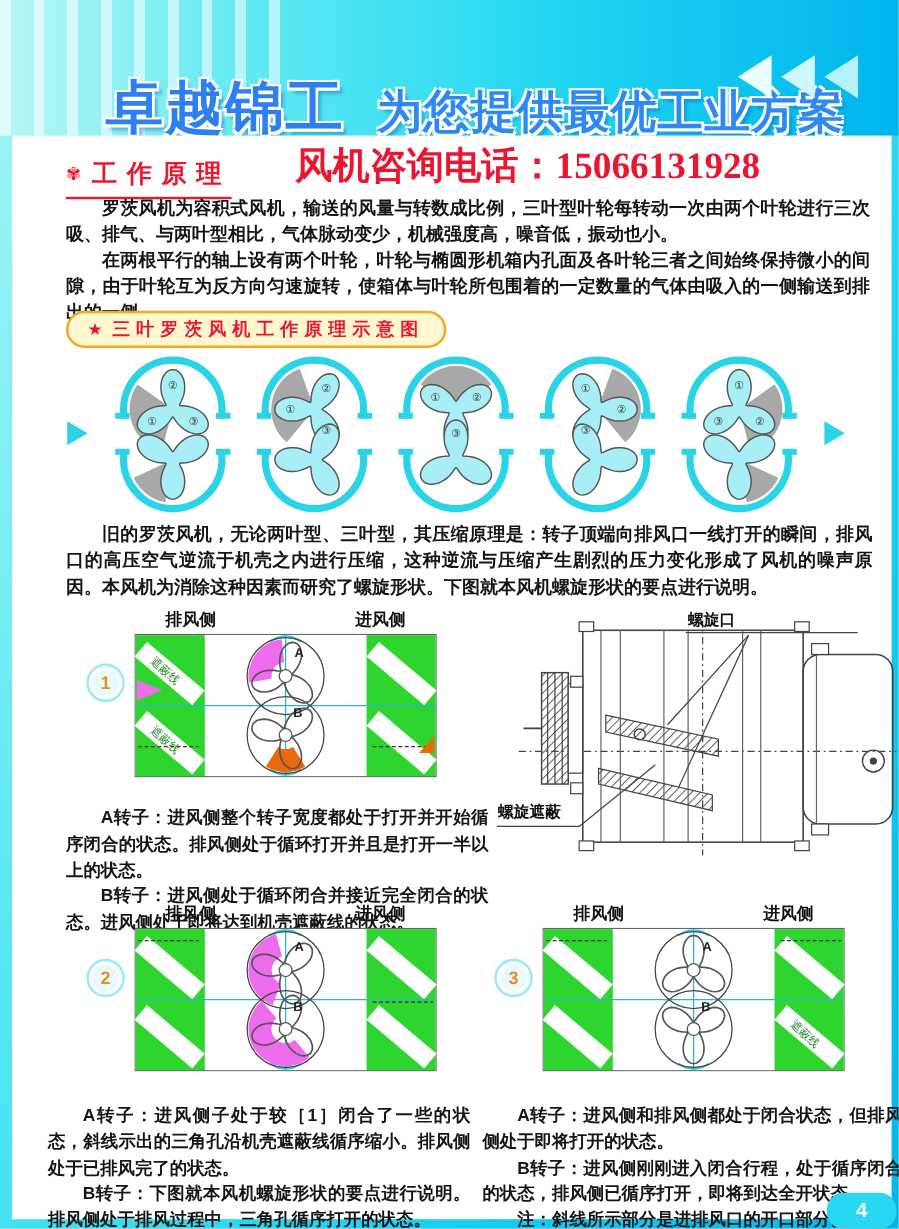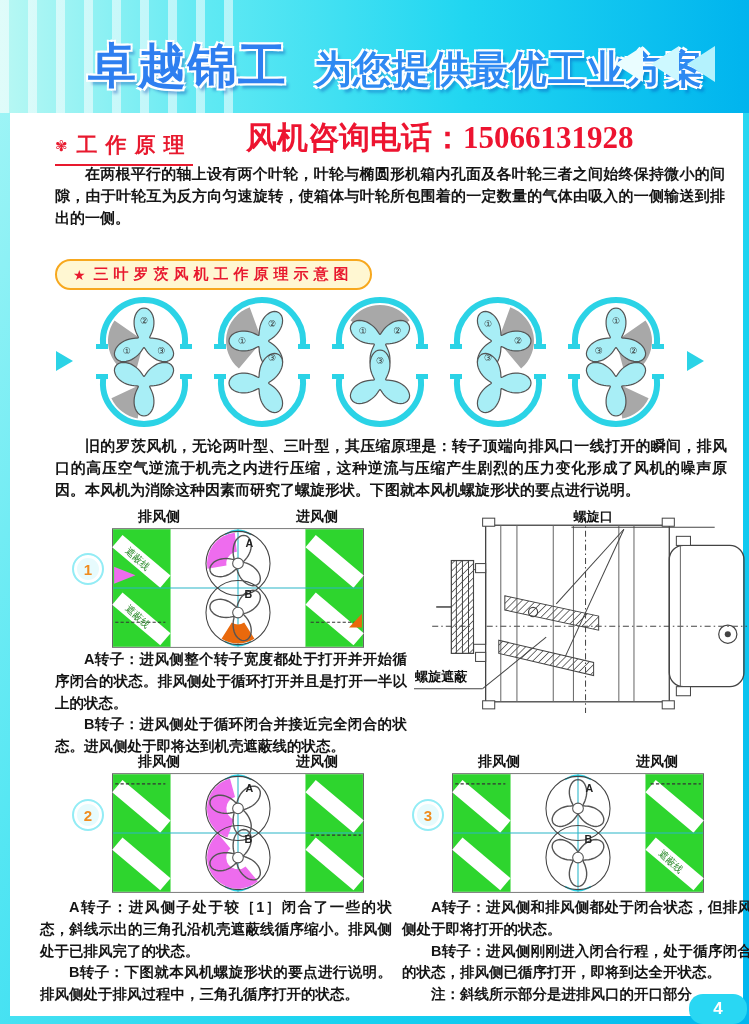--- a/index.html
+++ b/index.html
@@ -5,21 +5,21 @@
   html,body{margin:0;padding:0;background:#dfeff2;}
   .page{position:relative;width:749px;height:1024px;overflow:hidden;
     font-family:"Liberation Sans","DejaVu Sans",sans-serif;
     background:linear-gradient(120deg,#a8f6f6 0%,#57e7f3 35%,#19d2f0 70%,#00b6ee 100%);}
   .header{position:absolute;left:0;top:0;width:749px;height:113px;
     background:linear-gradient(90deg,#b9f8f3 0%,#5fe9f3 28%,#21d6f1 62%,#00b4ee 100%);}
   .header-stripes{position:absolute;left:0;top:0;width:235px;height:113px;
     background:repeating-linear-gradient(90deg,rgba(255,255,255,.55) 0 9px,rgba(255,255,255,0) 9px 28px);}
   .brand-row{position:absolute;left:88px;top:34px;display:flex;align-items:baseline;gap:26px;white-space:nowrap;}
   .brand{font-size:48px;font-weight:bold;color:#2e7ff0;letter-spacing:2px;
-    text-shadow:-2px -2px 0 #fff,2px -2px 0 #fff,-2px 2px 0 #fff,2px 2px 0 #fff,4px 5px 3px rgba(10,70,180,.40);}
+    text-shadow:-2px -2px 0 #fff,2px -2px 0 #fff,-2px 2px 0 #fff,2px 2px 0 #fff,4px 5px 3px rgba(10,70,180,.40);margin-top:24px;}
   .slogan{font-size:38px;font-weight:bold;color:#2e89f2;letter-spacing:1px;
     text-shadow:-2px -2px 0 #fff,2px -2px 0 #fff,-2px 2px 0 #fff,2px 2px 0 #fff,4px 5px 3px rgba(10,70,180,.40);}
   .arrows{position:absolute;right:34px;top:46px;display:flex;gap:8px;}
   .arrow-tri{width:0;height:0;border-top:18px solid transparent;border-bottom:18px solid transparent;}
   .content{position:absolute;left:10px;top:113px;width:733px;height:903px;background:#ffffff;}
   .wp-title{position:absolute;left:45px;top:18px;display:flex;align-items:center;gap:9px;
     border-bottom:2px solid #e8192e;padding-bottom:5px;}
   .wp-flower{color:#e8192e;font-size:15px;line-height:1;}
   .wp-text{font-size:21px;font-weight:bold;color:#e8192e;letter-spacing:8px;}
   .phone{position:absolute;left:236px;top:4px;font-size:31px;font-weight:bold;color:#ed1430;
@@ -34,21 +34,21 @@
   .rotor-row{position:absolute;left:46px;top:180px;width:648px;height:136px;
     display:flex;align-items:center;justify-content:space-between;}
   .flow-arrow{width:0;height:0;border-top:10px solid transparent;border-bottom:10px solid transparent;
     border-left:17px solid #2bd3e6;}
   .para2{position:absolute;left:45px;top:322px;width:672px;}
   .fig{position:absolute;width:252px;}
   .fig-labels{display:flex;justify-content:space-between;padding:0 26px;font-size:14px;font-weight:bold;color:#111;height:20px;}
   .badge{position:absolute;width:28px;height:28px;border-radius:50%;background:#e7fbfd;
     border:2px solid #93ecf5;box-shadow:inset 0 0 0 3px #ffffff;display:flex;align-items:center;justify-content:center;
     color:#f08c1e;font-size:15px;font-weight:bold;}
-  .notes{position:absolute;font-size:14.5px;}
+  .notes{position:absolute;font-size:14.5px;margin-top:23px;}
   .notes p{margin:0;font-size:14.5px;font-weight:600;color:#151515;line-height:1.5;text-indent:2em;text-align:justify;}
   .tech{position:absolute;left:402px;top:390px;width:338px;height:220px;}
   .pagenum{position:absolute;right:2px;bottom:0;width:58px;height:30px;border-radius:14px;
     background:#29d7f3;color:#ffffff;font-size:17px;font-weight:bold;display:flex;align-items:center;justify-content:center;}
 </style>
 </head>
 <body>
 
 <div class="page">
 
@@ -67,20 +67,21 @@
 
   <div class="content">
 
     <div class="wp-title">
       <span class="wp-flower">✾</span>
       <span class="wp-text">工作原理</span>
     </div>
     <div class="phone">风机咨询电话：15066131928</div>
 
     <div class="para1">
+      <p class="body-par">罗茨风机为容积式风机，输送的风量与转数成比例，三叶型叶轮每转动一次由两个叶轮进行三次吸、排气、与两叶型相比，气体脉动变少，机械强度高，噪音低，振动也小。</p>
       <p class="body-par">在两根平行的轴上设有两个叶轮，叶轮与椭圆形机箱内孔面及各叶轮三者之间始终保持微小的间隙，由于叶轮互为反方向匀速旋转，使箱体与叶轮所包围着的一定数量的气体由吸入的一侧输送到排出的一侧。</p>
     </div>
 
     <div class="pill2">
       <span class="star">★</span>
       <span class="txt">三叶罗茨风机工作原理示意图</span>
     </div>
 
     <div class="rotor-row">
       <span class="flow-arrow"></span>

